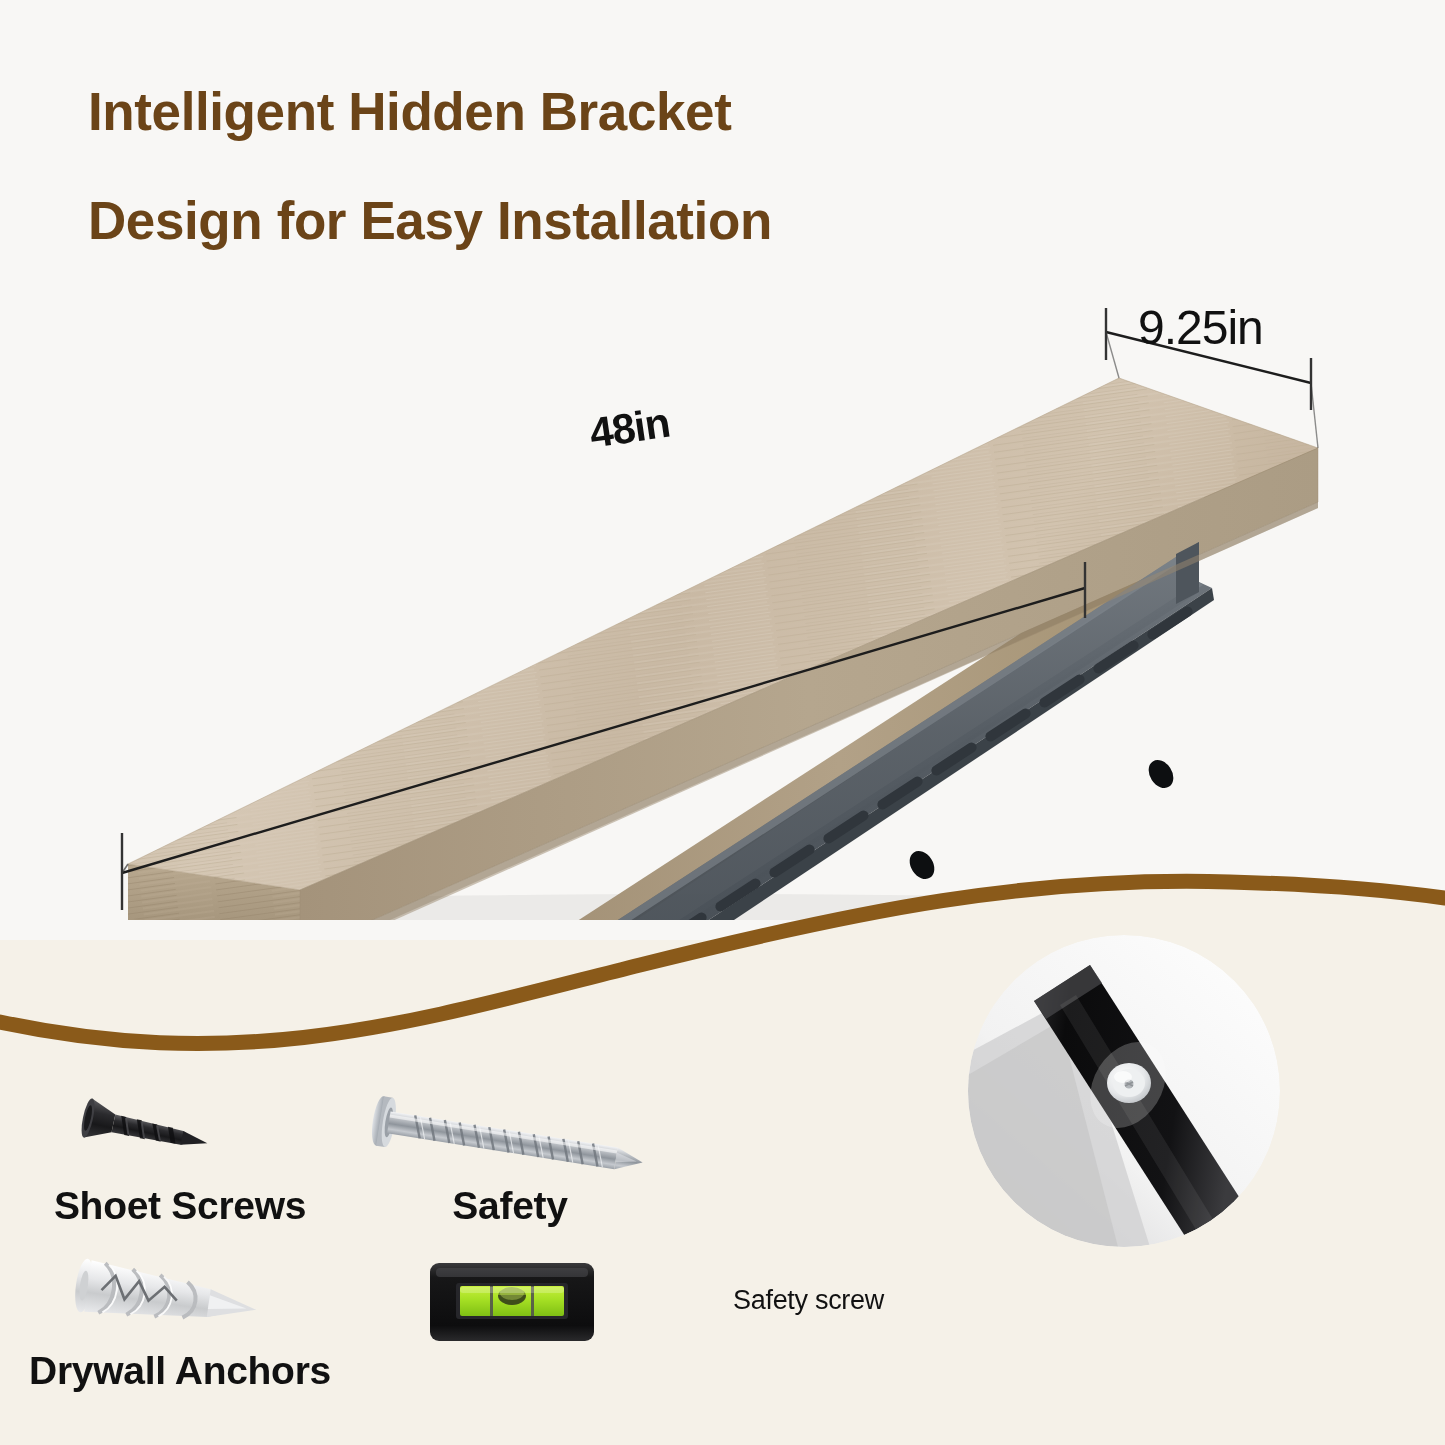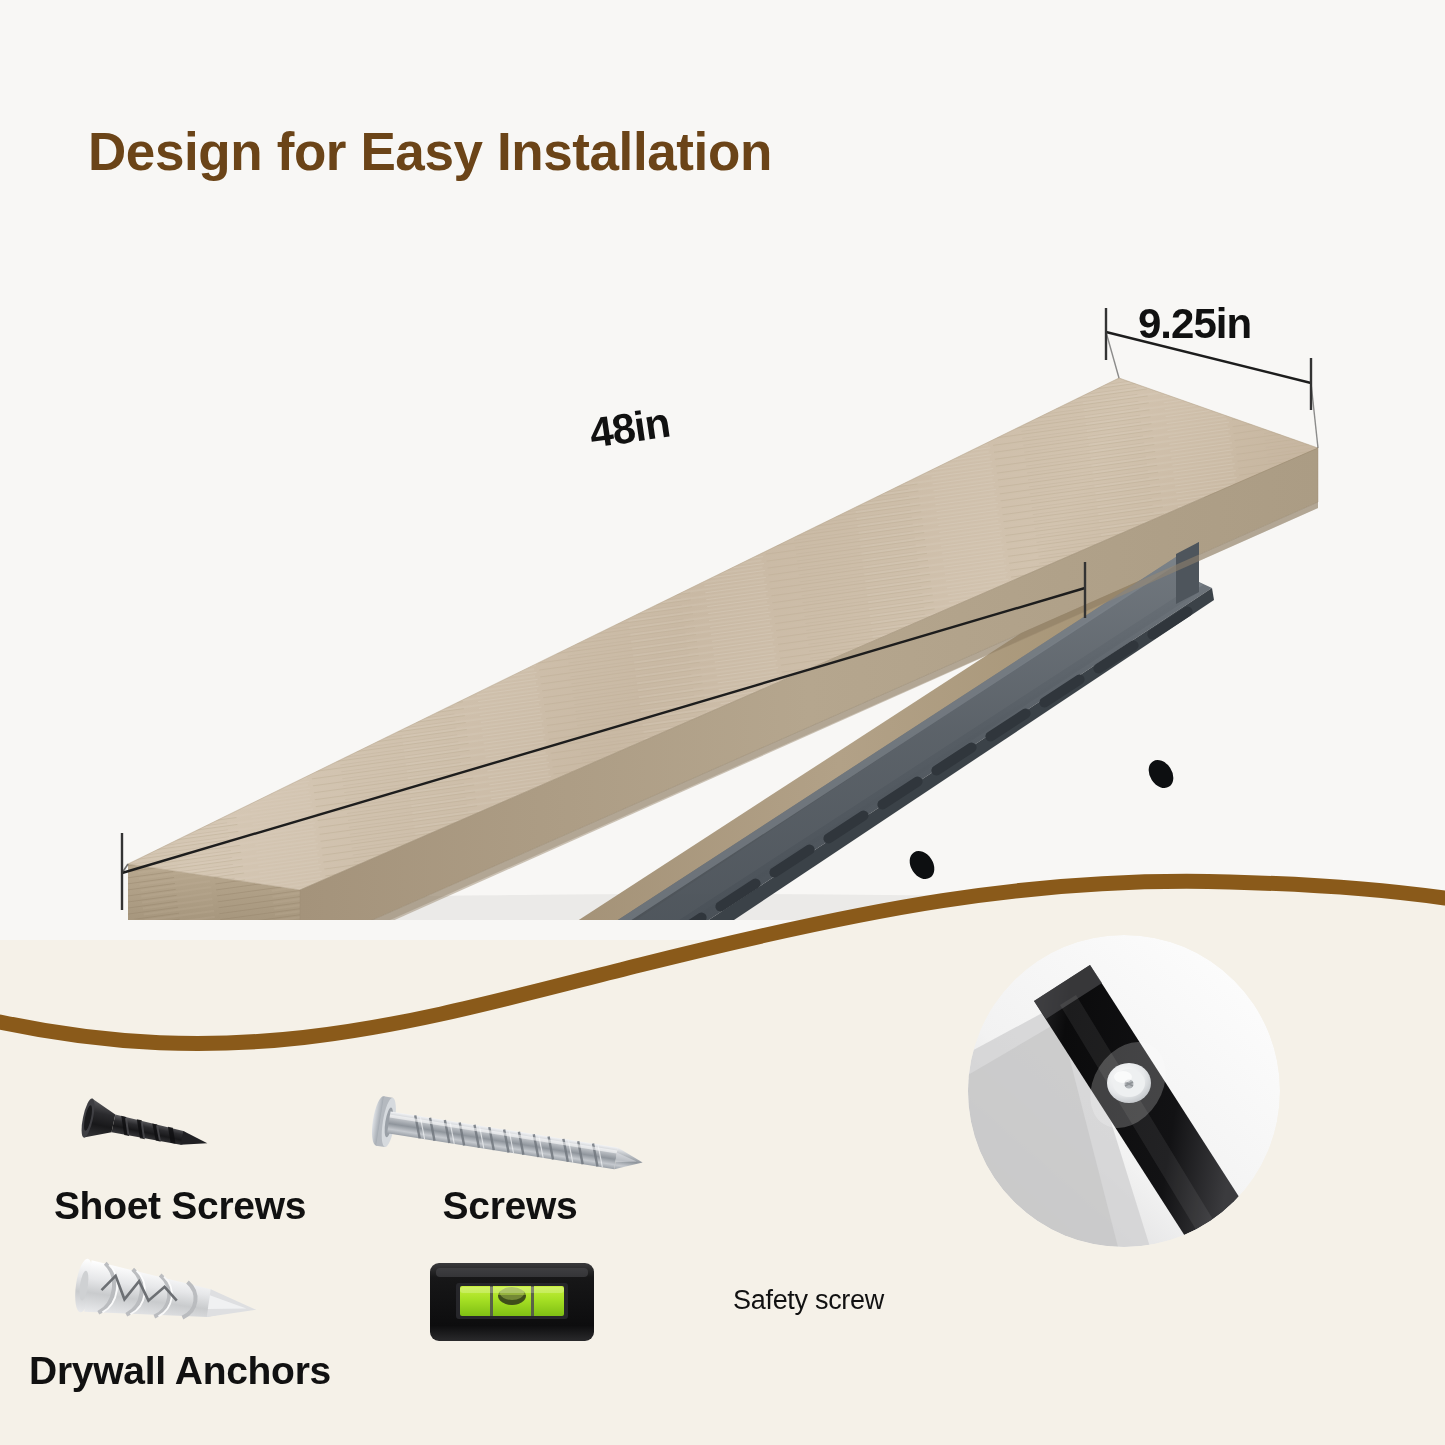--- a/index.html
+++ b/index.html
@@ -30,21 +30,21 @@
   }
 
   #dim-48-label{
     position:absolute; left:590px; top:140px;
     font-size:42px; font-weight:bold; color:#111;
     transform:rotate(-8.3deg); transform-origin:0 50%;
     letter-spacing:-1px;
   }
   #dim-925-label{
     position:absolute; left:1138px; top:30px;
-    font-size:42px; font-weight:bold; color:#111;
+    font-size:48px; font-weight:normal; color:#111;
     letter-spacing:-1px;
   }
   .shelf-svg{ position:absolute; left:0; top:0; }
 
   
   #wave-divider{
     position:absolute; left:0; top:870px; width:1445px; height:210px;
     z-index:6; pointer-events:none;
   }
 
@@ -87,20 +87,21 @@
     color:#111; font-size:27px; line-height:1.32; letter-spacing:-0.3px;
   }
   #safety-text .t2{ display:block; }
 </style>
 </head>
 <body>
 
 <div id="top-panel">
 
   <div id="headline">
+    <span>Intelligent Hidden Bracket</span>
     <span class="l2">Design for Easy Installation</span>
   </div>
 
   <div id="product-stage">
 
     <svg class="shelf-svg" width="1445" height="650" viewBox="0 0 1445 650">
       <defs>
         <linearGradient id="topFace" x1="0" y1="0" x2="1" y2="0.25">
           <stop offset="0" stop-color="#c9b8a2"></stop>
           <stop offset="0.28" stop-color="#d3c4b0"></stop>
@@ -359,21 +360,21 @@
           <line x1="195" y1="-11" x2="203" y2="11"></line>
           <line x1="225" y1="-11" x2="233" y2="11"></line>
         </g>
 
         <rect x="15" y="-8" width="230" height="3" fill="#ffffff" opacity="0.55"></rect>
 
         <path d="M245,-11 L272,0 L245,11 Z" fill="url(#slvShank)"></path>
         <path d="M245,-6 L266,0 L245,4 Z" fill="#e7eaed" opacity="0.5"></path>
       </g>
     </svg>
-    <div class="acc-label">Screws</div>
+    <div class="acc-label">Safety</div>
   </div>
 
   <div class="acc-cell" id="acc-2">
     <svg class="acc-art" viewBox="0 0 340 92">
       <defs>
         <linearGradient id="anch" x1="0" y1="0" x2="0" y2="1">
           <stop offset="0" stop-color="#ffffff"></stop>
           <stop offset="0.35" stop-color="#e6e7e9"></stop>
           <stop offset="0.62" stop-color="#c9cbcd"></stop>
           <stop offset="1" stop-color="#e9eaec"></stop>

